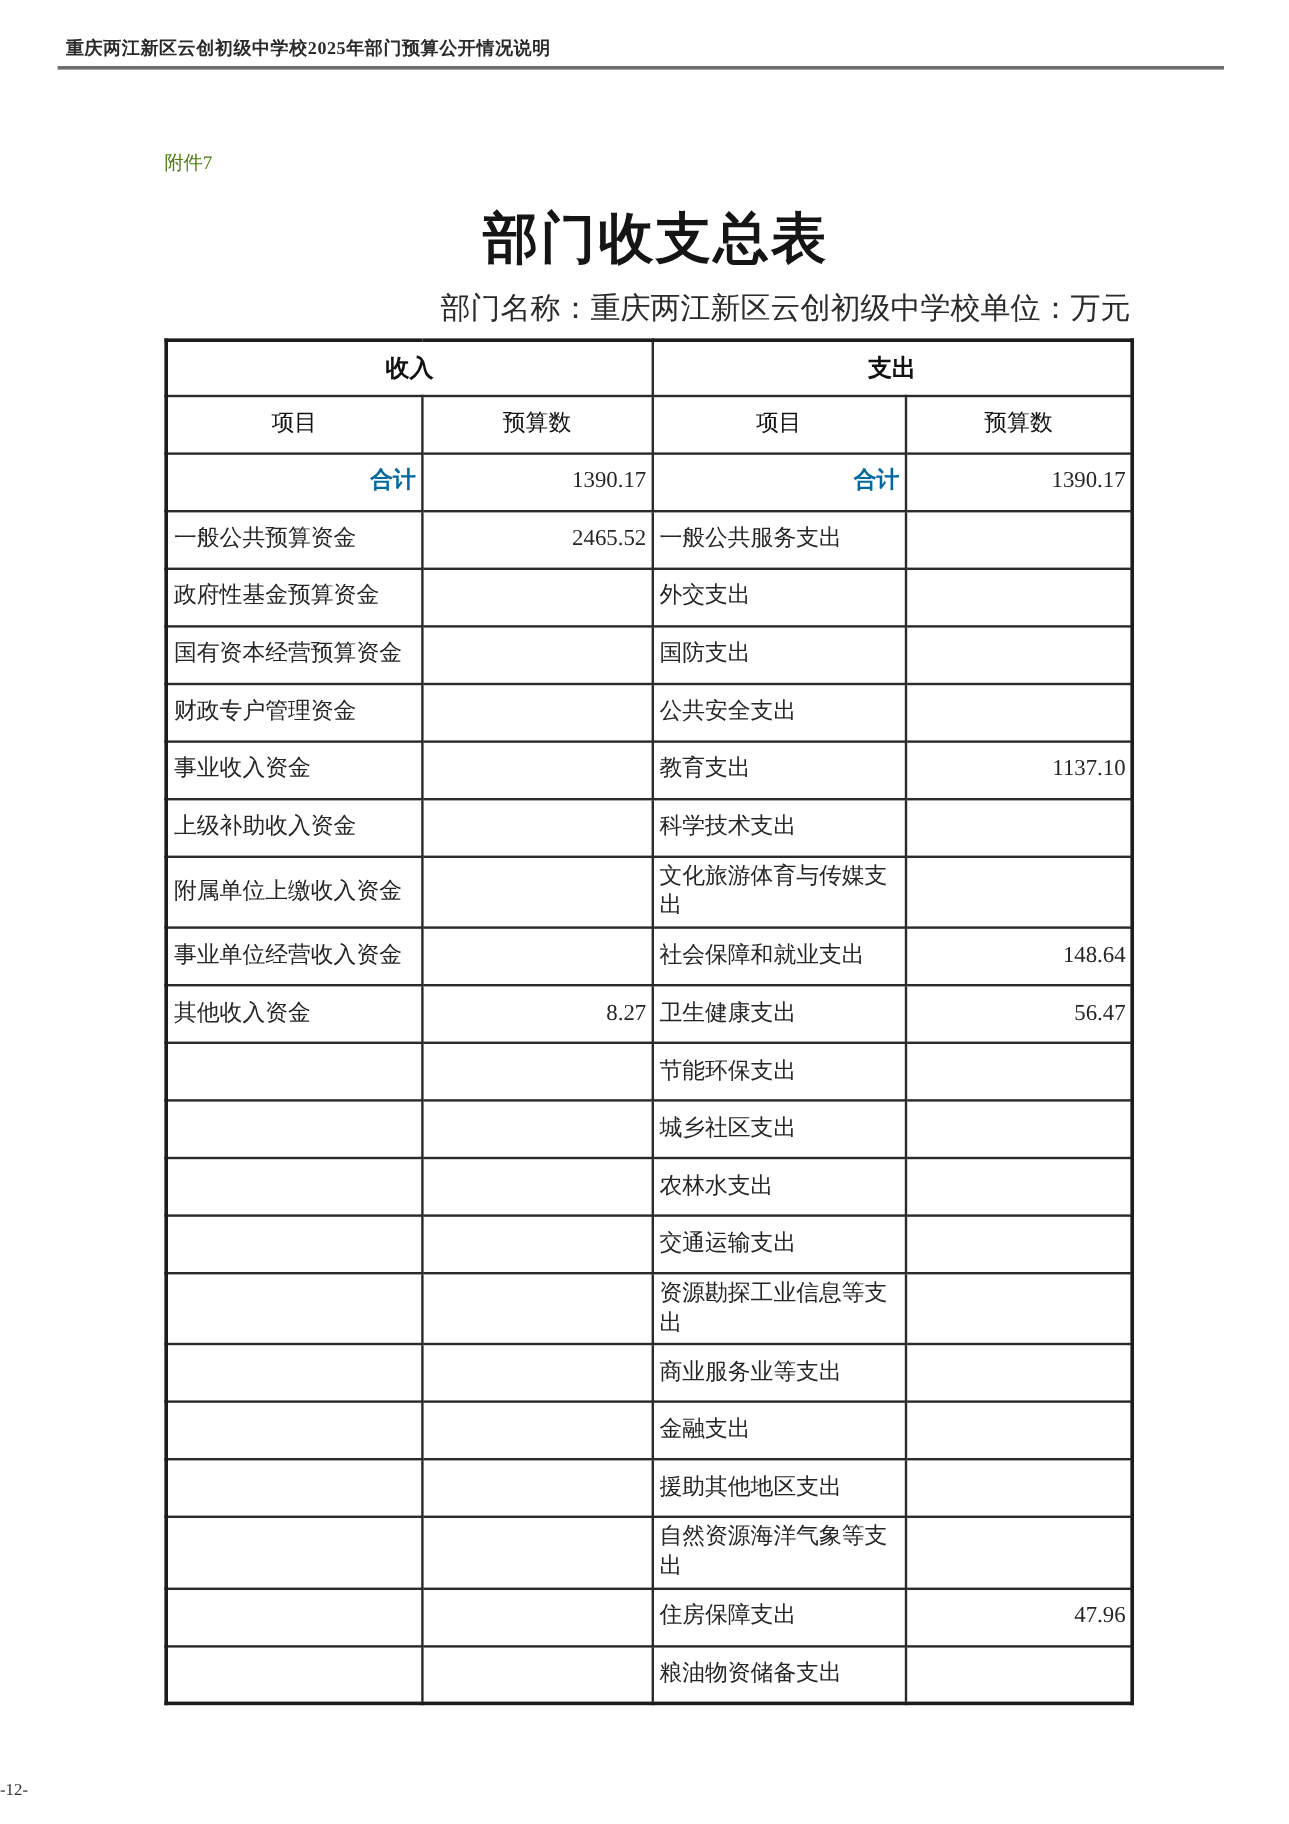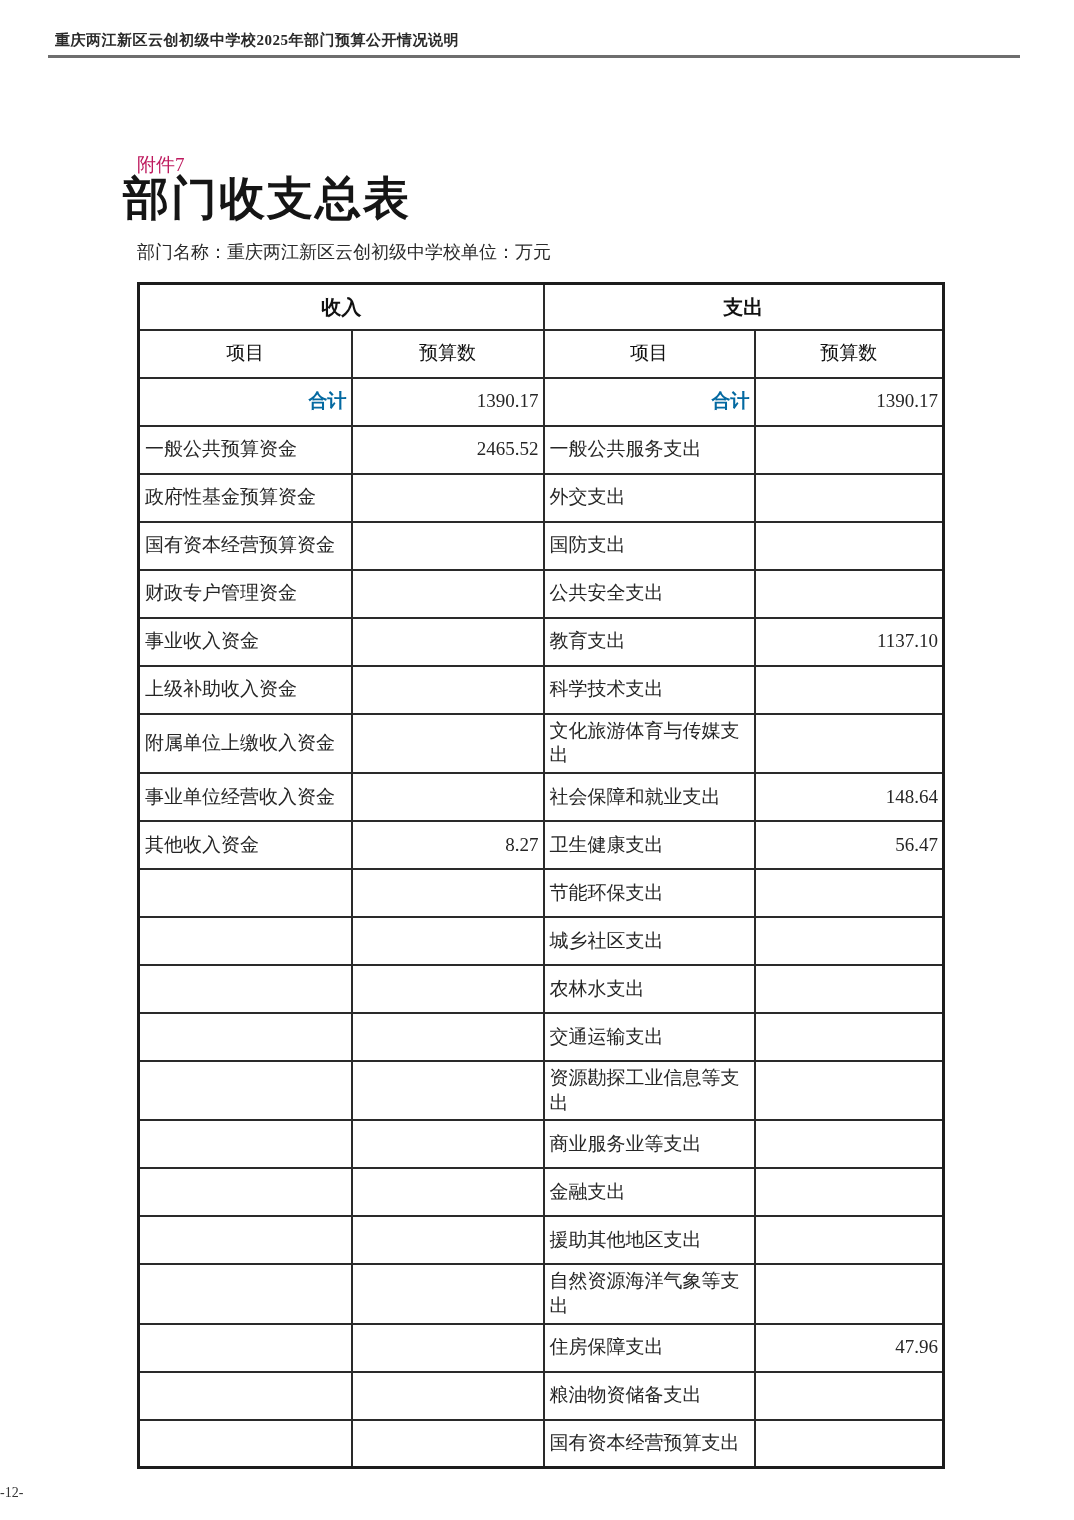--- a/index.html
+++ b/index.html
@@ -17,35 +17,35 @@
     position: absolute; left: 55px; top: 31px;
     font-size: 15px; font-weight: bold; color: #2a2a2a;
     letter-spacing: 0.5px; white-space: nowrap;
   }
   .doc-header-rule {
     position: absolute; left: 48px; top: 55px;
     width: 972px; height: 3px; background: #6e6e6e;
   }
 
   .attachment {
-    position: absolute; left: 137px; top: 152px;
-    font-size: 19px; color: #be185d;
+    position: absolute; left: 137px; top: 126px;
+    font-size: 16px; color: #4d7c0f;
   }
 
   .doc-title {
-    position: absolute; left: 123px; top: 168px; width: 805px;
-    text-align: left;
+    position: absolute; left: 144px; top: 168px; width: 805px;
+    text-align: center;
     font-size: 46px; font-weight: bold; color: #151515;
     letter-spacing: 2px; white-space: nowrap;
   }
 
   .meta-row {
     position: absolute; left: 137px; top: 240px; width: 805px;
-    display: flex; justify-content: flex-start; align-items: baseline;
-    font-size: 18px; color: #2a2a2a;
+    display: flex; justify-content: flex-end; align-items: baseline;
+    font-size: 25px; color: #2a2a2a;
   }
 
   
   .budget-table {
     position: absolute; left: 137px; top: 282px;
     width: 805px;
     border-collapse: collapse; table-layout: fixed;
     border: 3px solid #1c1c1c;
     font-size: 19px; color: #262626;
   }
@@ -234,24 +234,18 @@
           <td class="num-cell"></td>
           <td class="item-cell">住房保障支出</td>
           <td class="num-cell">47.96</td>
         </tr>
         <tr>
           <td class="item-cell"></td>
           <td class="num-cell"></td>
           <td class="item-cell">粮油物资储备支出</td>
           <td class="num-cell"></td>
         </tr>
-        <tr>
-          <td class="item-cell"></td>
-          <td class="num-cell"></td>
-          <td class="item-cell">国有资本经营预算支出</td>
-          <td class="num-cell"></td>
-        </tr>
       </tbody>
   </table>
 
   <div class="page-number">-12-</div>
 
 </div>
 
 </body></html>

